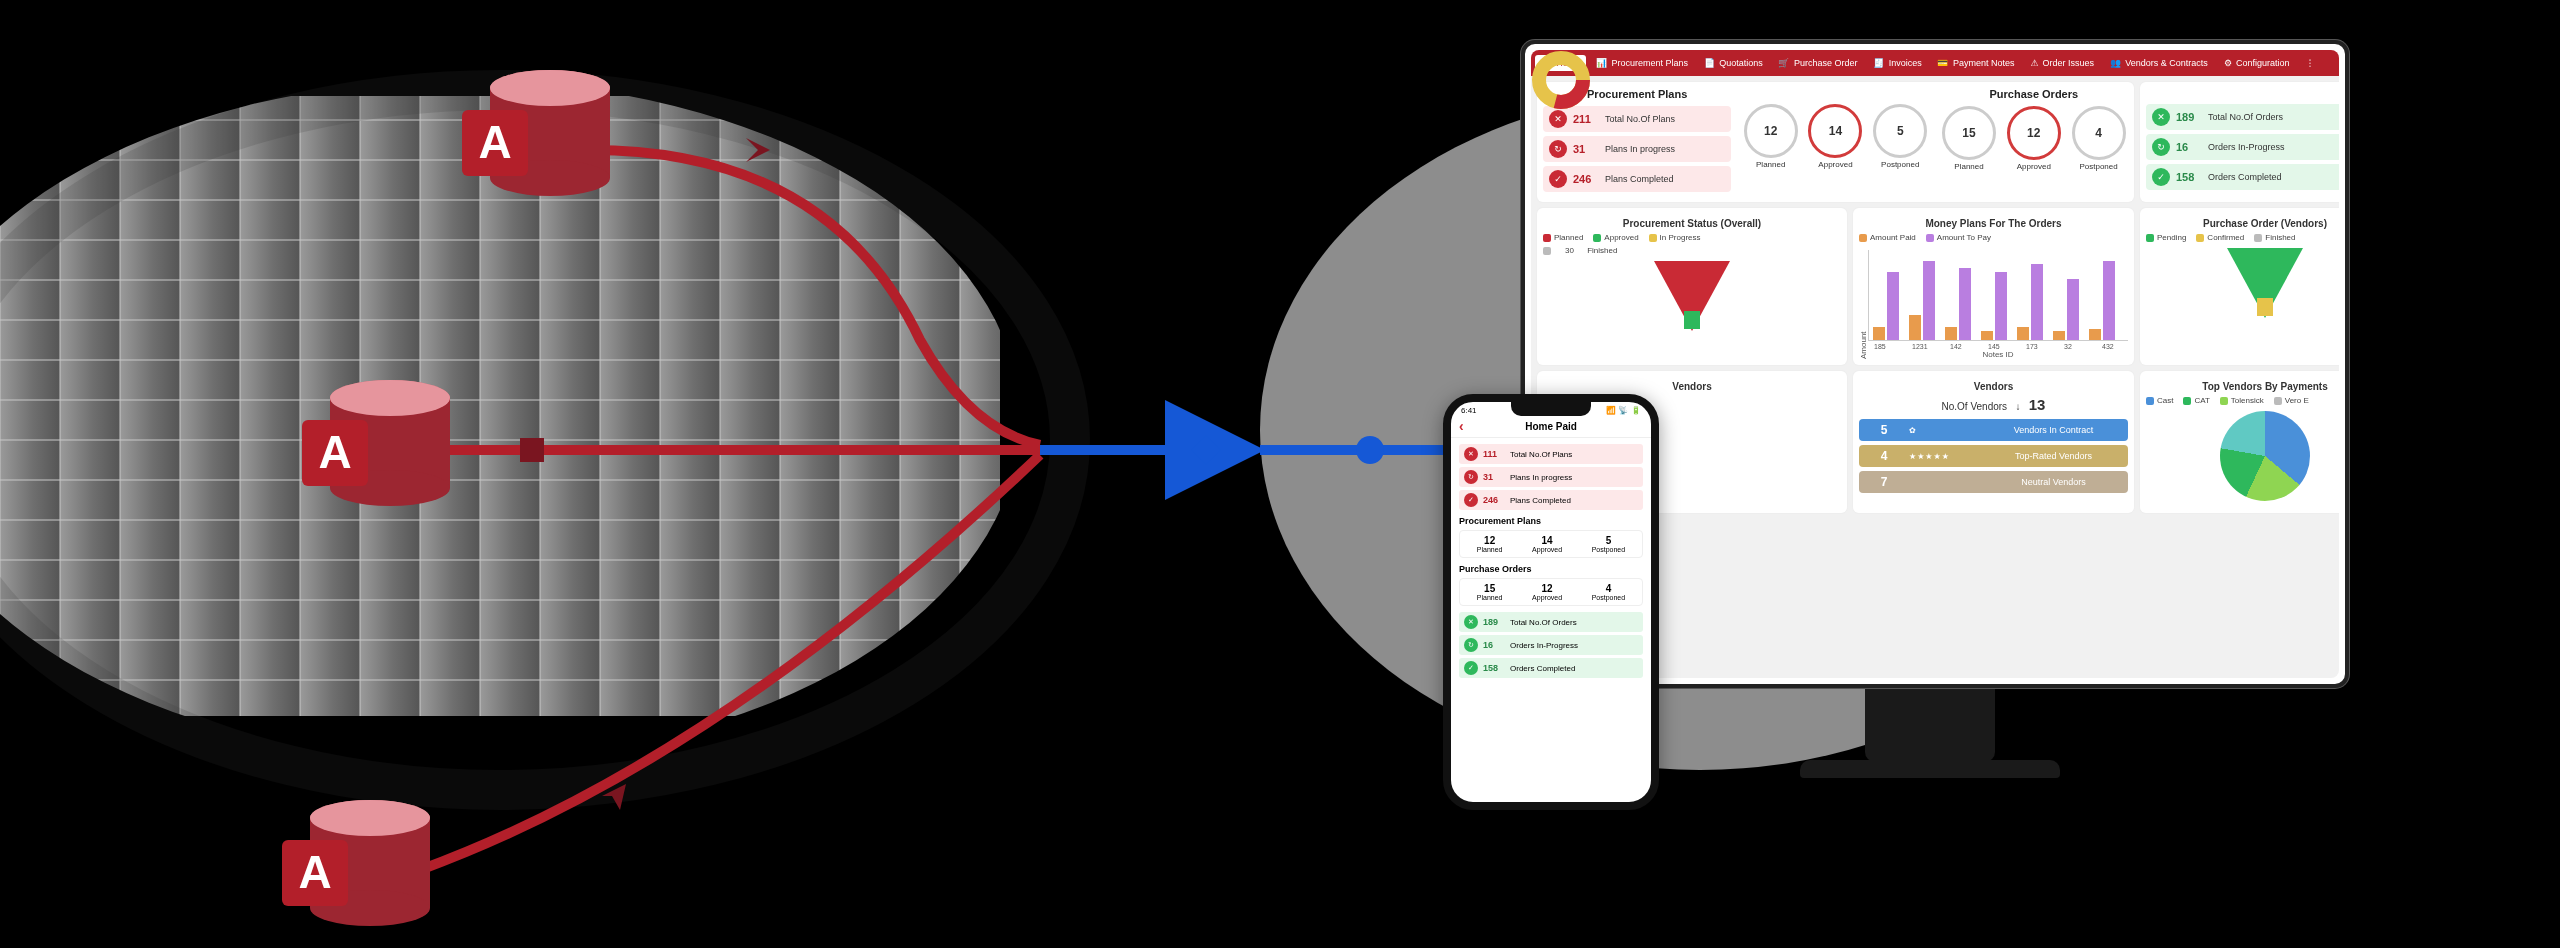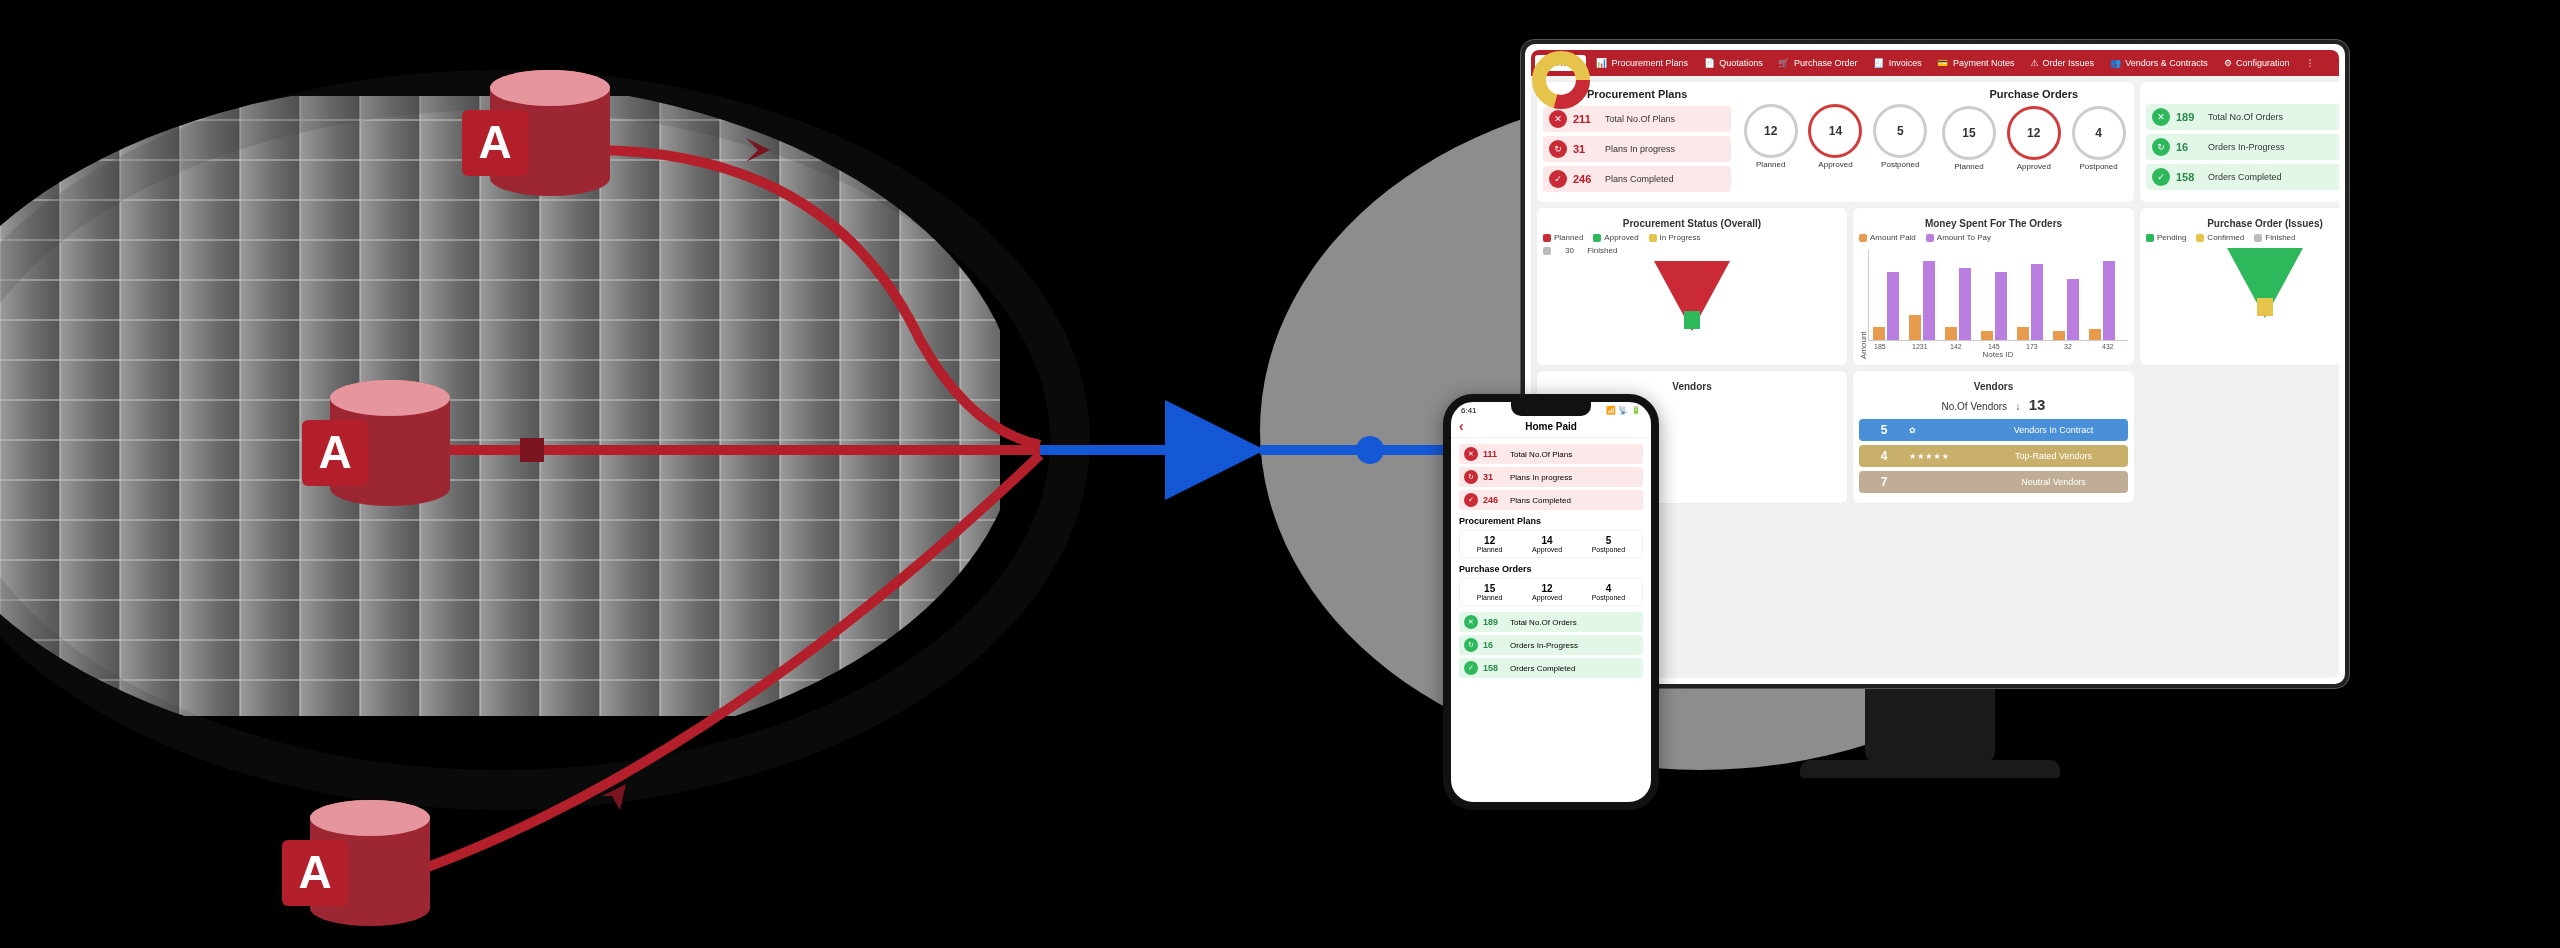--- a/index.html
+++ b/index.html
@@ -281,21 +281,21 @@
             <span class="lg-green">Approved</span>
             <span class="lg-yellow">In Progress</span>
           </div>
           <div class="legend">
             <span class="lg-grey"><span>30</span> <span>Finished</span></span>
           </div>
           <div class="funnel"></div>
         </div>
 
         <div class="card">
-          <div class="section-title">Money Spent For The Orders</div>
+          <div class="section-title">Money Plans For The Orders</div>
           <div class="legend" style="justify-content:flex-start">
             <span class="lg-orange">Amount Paid</span>
             <span class="lg-purple">Amount To Pay</span>
           </div>
           <div style="display:flex">
             <div style="writing-mode:vertical-rl; transform:rotate(180deg); font-size:8px; color:#555">Amount</div>
             <div style="flex:1">
               <div class="bars" id="bars">
                   <div class="bg">
                     <div class="b" style="height: 12.6px;"></div>
@@ -334,21 +334,21 @@
                   <div style="width: 26px;">173</div>
                   <div style="width: 26px;">32</div>
                   <div style="width: 26px;">432</div>
                 </div>
               <div class="axis-title">Notes ID</div>
             </div>
           </div>
         </div>
 
         <div class="card">
-          <div class="section-title">Purchase Order (Issues)</div>
+          <div class="section-title">Purchase Order (Vendors)</div>
           <div class="legend" style="justify-content:flex-start">
             <span class="lg-green">Pending</span>
             <span class="lg-yellow">Confirmed</span>
             <span class="lg-grey">Finished</span>
           </div>
           <div class="funnel green"></div>
         </div>
 
         <div class="card">
           <div class="section-title">Vendors</div>
@@ -377,20 +377,30 @@
             <div class="rating">★★★★★</div>
             <div class="vlabel">Top-Rated Vendors</div>
           </div>
           <div class="vendor-bar vb-bronze">
             <div class="cnt">7</div>
             <div class="rating"></div>
             <div class="vlabel">Neutral Vendors</div>
           </div>
         </div>
 
+        <div class="card">
+          <div class="section-title">Top Vendors By Payments</div>
+          <div class="legend" style="flex-wrap:wrap">
+            <span class="lg-blue">Cast</span>
+            <span class="lg-green">CAT</span>
+            <span class="lg-lgrn">Tolensick</span>
+            <span class="lg-grey">Vero E</span>
+          </div>
+          <div class="pie"></div>
+        </div>
 
       </div>
     </div>
   </div>
 
   <div class="phone">
     <div class="phone-notch"></div>
     <div class="phone-status">
       <span>6:41</span>
         <span>📶 📡 🔋</span>

